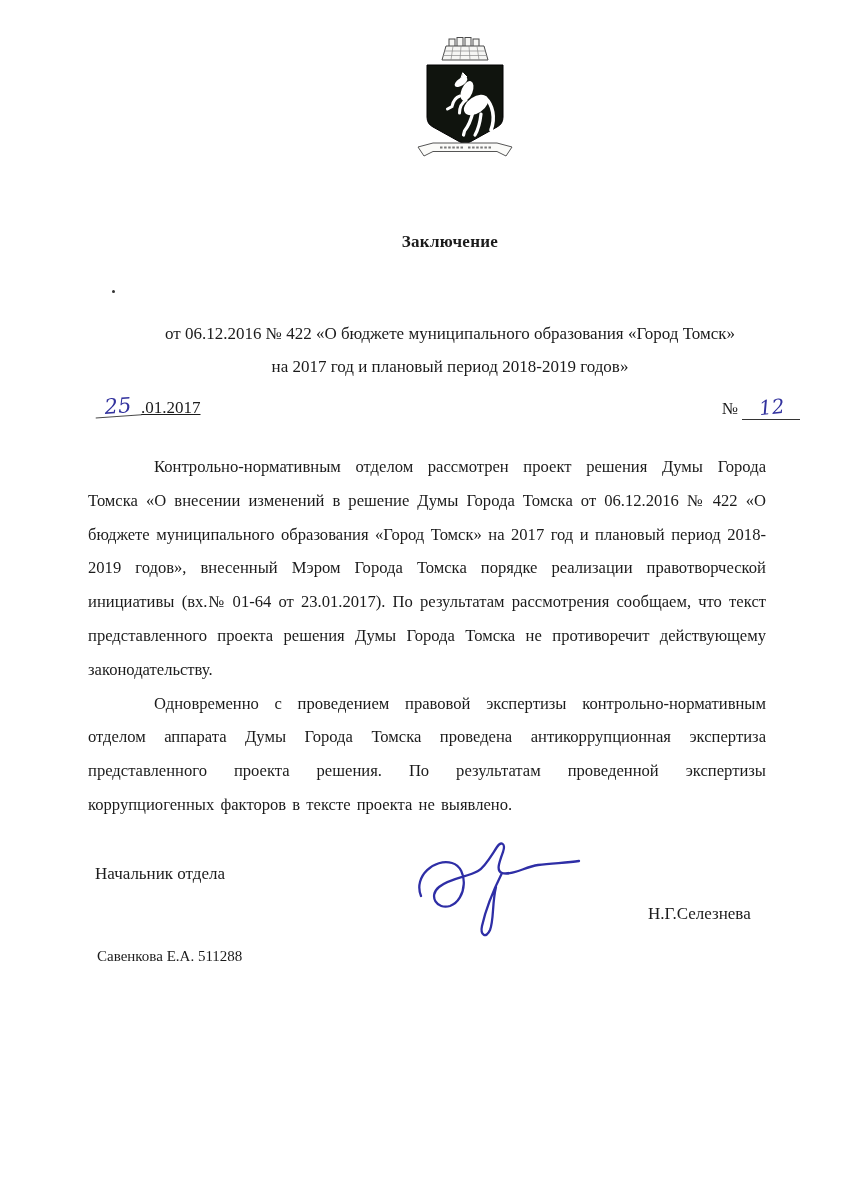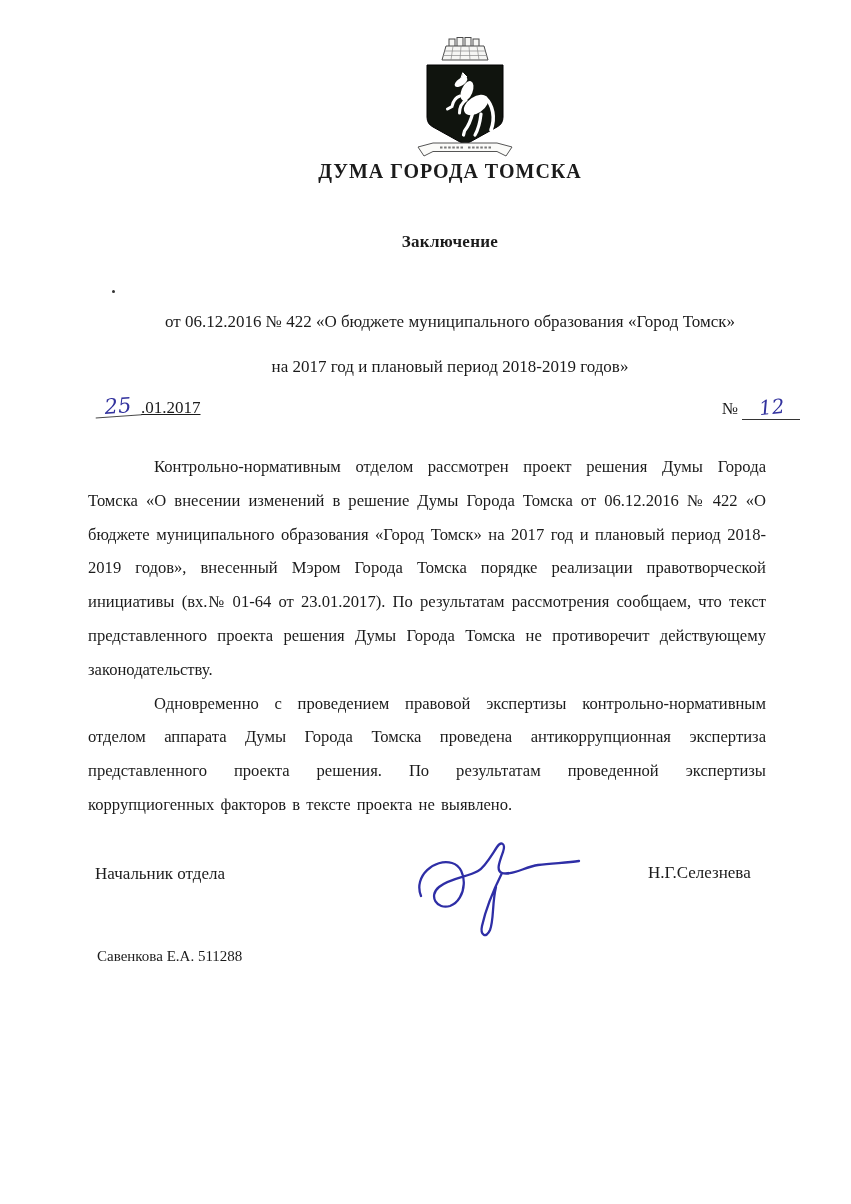--- a/index.html
+++ b/index.html
@@ -26,21 +26,21 @@
   .date-suffix{font-size:17px;vertical-align:bottom;text-decoration:underline;}
   .num-group{position:absolute;left:722px;top:398px;font-size:17px;white-space:nowrap;}
   .num-line{display:inline-block;min-width:58px;text-align:center;border-bottom:1.4px solid #333;}
   .hw-num{display:inline-block;font-size:20px;line-height:18px;transform:rotate(-6deg);}
   
   .body-text{position:absolute;left:88px;top:450px;width:678px;}
   .body-text p{margin:0;font-size:16.6px;line-height:33.8px;text-align:justify;text-indent:66px;
                word-spacing:2px;}
   
   .sig-position{position:absolute;left:95px;top:864px;font-size:17px;}
-  .sig-name{position:absolute;left:648px;top:863px;font-size:17px;}
+  .sig-name{position:absolute;left:648px;top:904px;font-size:17px;}
   .sig-svg{position:absolute;left:405px;top:830px;width:190px;height:122px;}
   .executor{position:absolute;left:97px;top:918px;font-size:15px;margin-top:30px;}
 </style>
 </head>
 <body>
 
 <div class="page">
 
   <div class="emblem">
     <svg viewBox="0 0 104 122" width="106" height="122" xmlns="http://www.w3.org/2000/svg">
@@ -76,25 +76,24 @@
       </g>
 
       <g>
         <path d="M5 111 L20 107 H84 L99 111 L93 120 L84 115.5 H20 L11 120 Z" fill="#fbfbf9" stroke="#555" stroke-width="1"></path>
         <line x1="27" y1="111.5" x2="50" y2="111.5" stroke="#7a7a7a" stroke-width="2.2" stroke-dasharray="2.5 1.6"></line>
         <line x1="55" y1="111.5" x2="78" y2="111.5" stroke="#7a7a7a" stroke-width="2.2" stroke-dasharray="2.5 1.6"></line>
       </g>
     </svg>
   </div>
 
-  <div class="centered org-line" style="top:160px">ДУМА ГОРОДА ТОМСКА</div>
 
   <div class="centered doc-title" style="top:232px">Заключение</div>
 
-  <div class="centered sub-line" style="top:312px">от 06.12.2016 № 422 «О бюджете муниципального образования «Город Томск»</div>
+  <div class="centered sub-line" style="top:324px">от 06.12.2016 № 422 «О бюджете муниципального образования «Город Томск»</div>
   <div class="centered sub-line" style="top:357px">на 2017 год и плановый период 2018-2019 годов»</div>
 
   <div class="dot-artifact"></div>
 
   <div class="date-left">
     <span class="hw hw-day">25</span><span class="date-suffix">.01.2017</span>
   </div>
   <div class="num-group">
     <span>№</span>
     <span class="num-line"><span class="hw hw-num">12</span></span>

